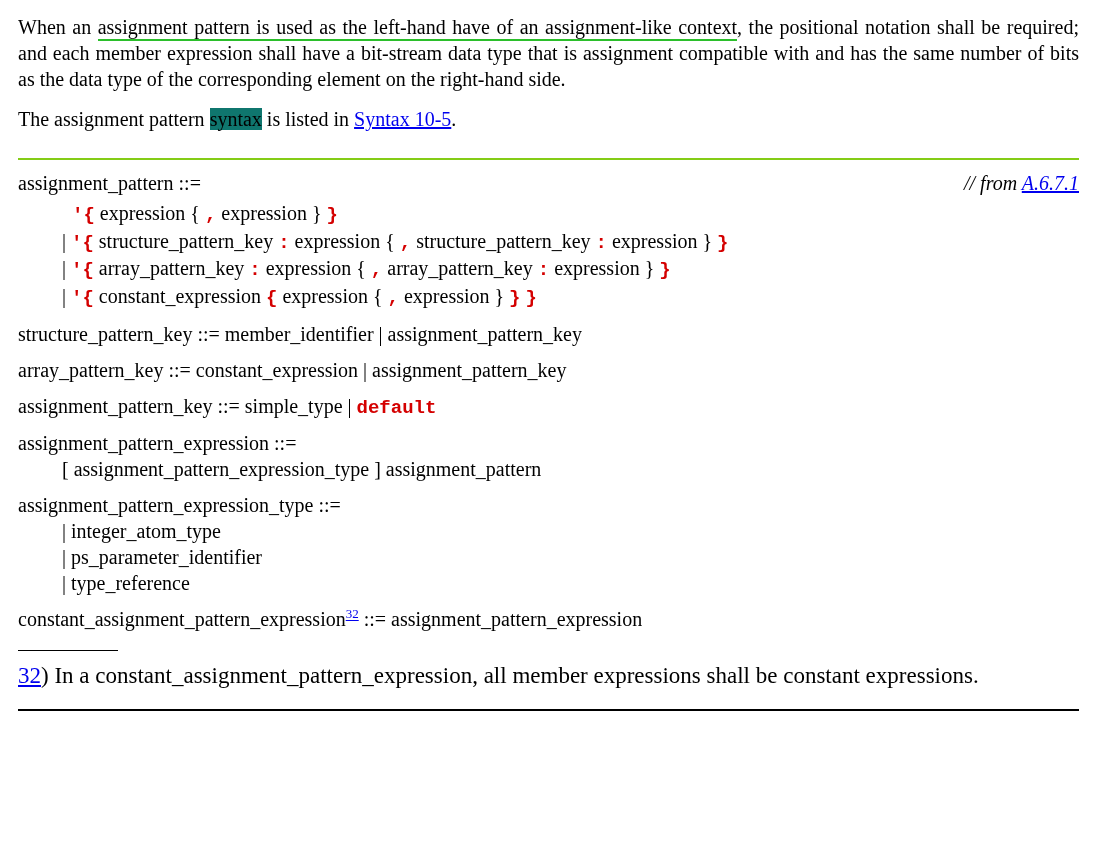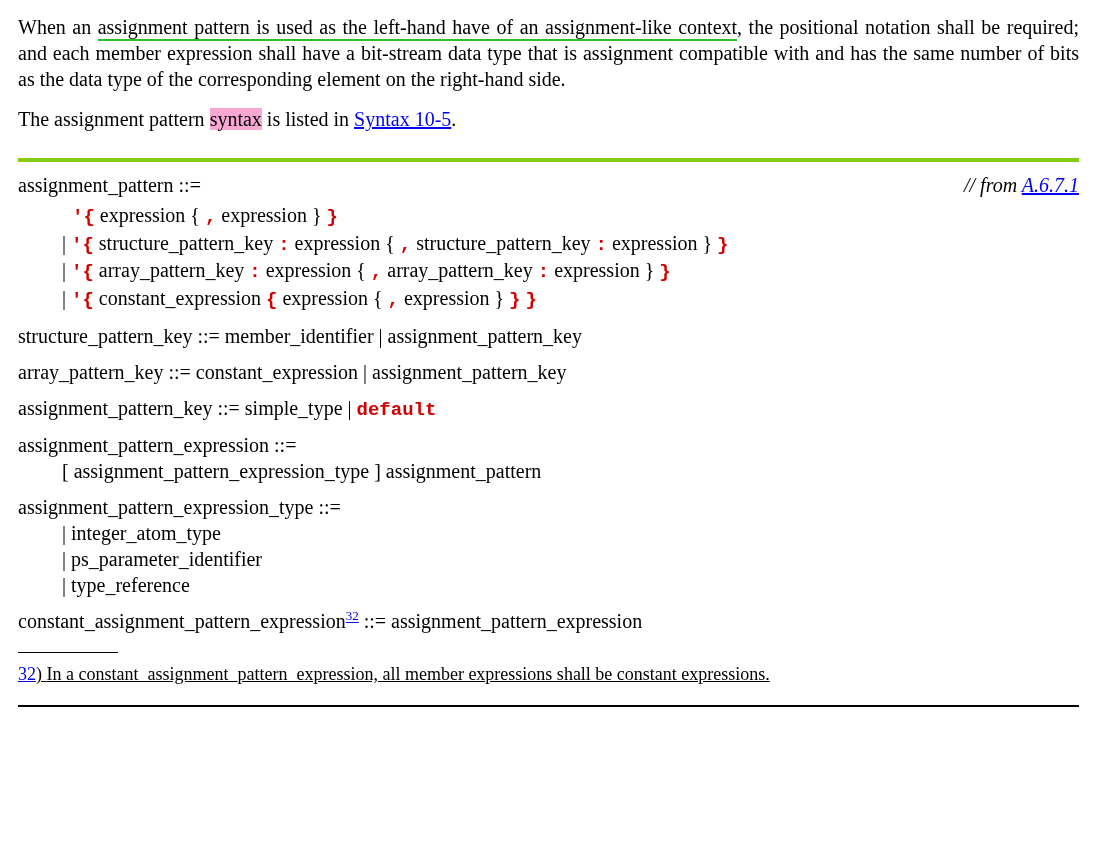--- a/index.html
+++ b/index.html
@@ -15,30 +15,30 @@
   }
   .para {
     text-align: justify;
     margin-bottom: 14px;
   }
   .underline-green {
     border-bottom: 2px solid #2bbf2b;
     padding-bottom: 1px;
   }
   .highlight-yellow {
-    background: #f9a8d4;
+    background: #0f766e;
   }
   .link {
     color: #0000ee;
     text-decoration: underline;
     cursor: pointer;
     text-align: right;
   }
   .syntax-box {
-    border-top: 4px solid #84cc16;
+    border-top: 2px solid #84cc16;
     border-bottom: 2px solid #000;
     padding: 10px 0 10px 0;
     margin-top: 26px;
   }
   .syntax-header {
     display: flex;
     justify-content: space-between;
     align-items: baseline;
   }
   .from-ref {
@@ -56,23 +56,22 @@
     font-family: "Courier New", Courier, monospace;
     font-weight: bold;
     font-size: 19px;
   }
   .footnote-sep {
     border-top: 1px solid #000;
     width: 100px;
     margin: 18px 0 10px 0;
   }
   .footnote {
-    font-size: 18px;
+    font-size: 23px;
     padding-bottom: 8px;
-    text-decoration: underline;
   }
   .sup {
     font-size: 13px;
     vertical-align: super;
   }
 </style>
 </head>
 <body>
 
 <div class="para">

